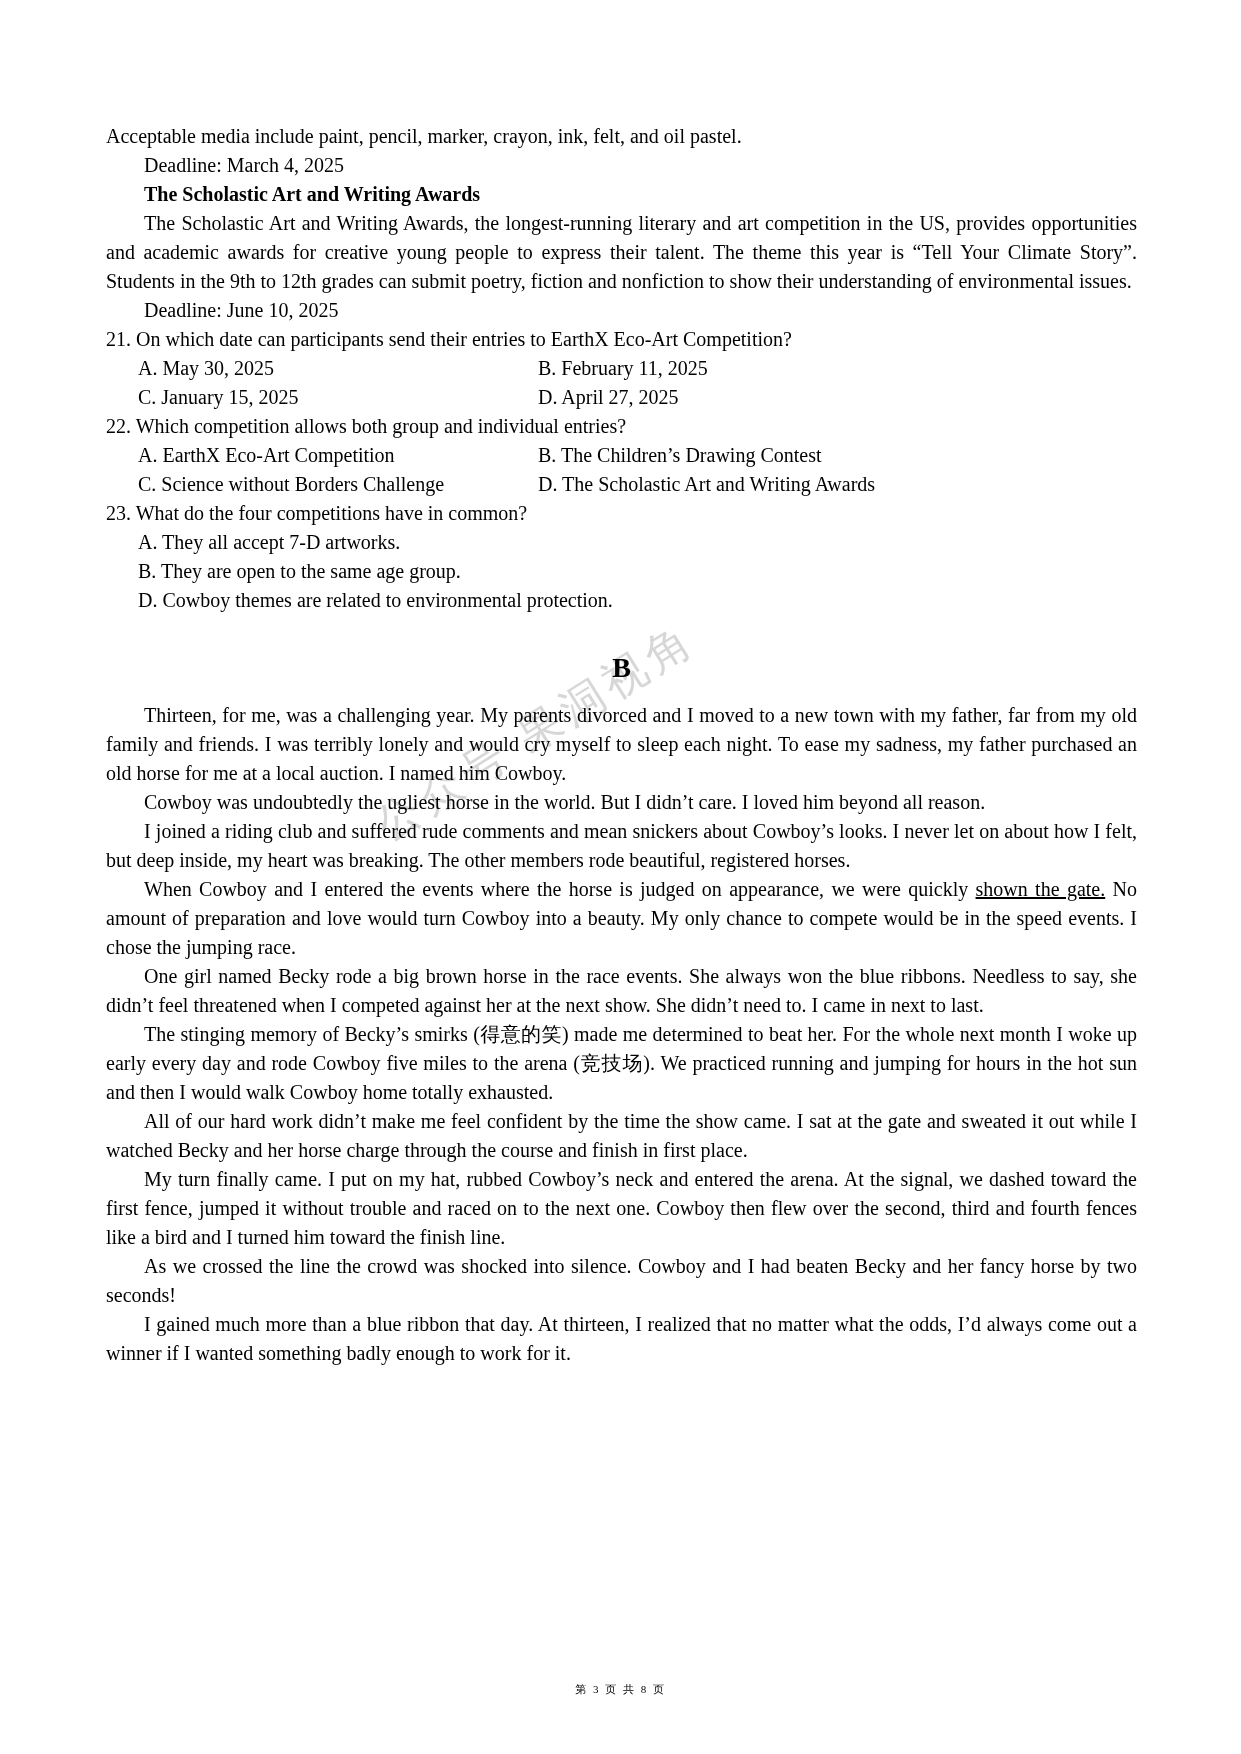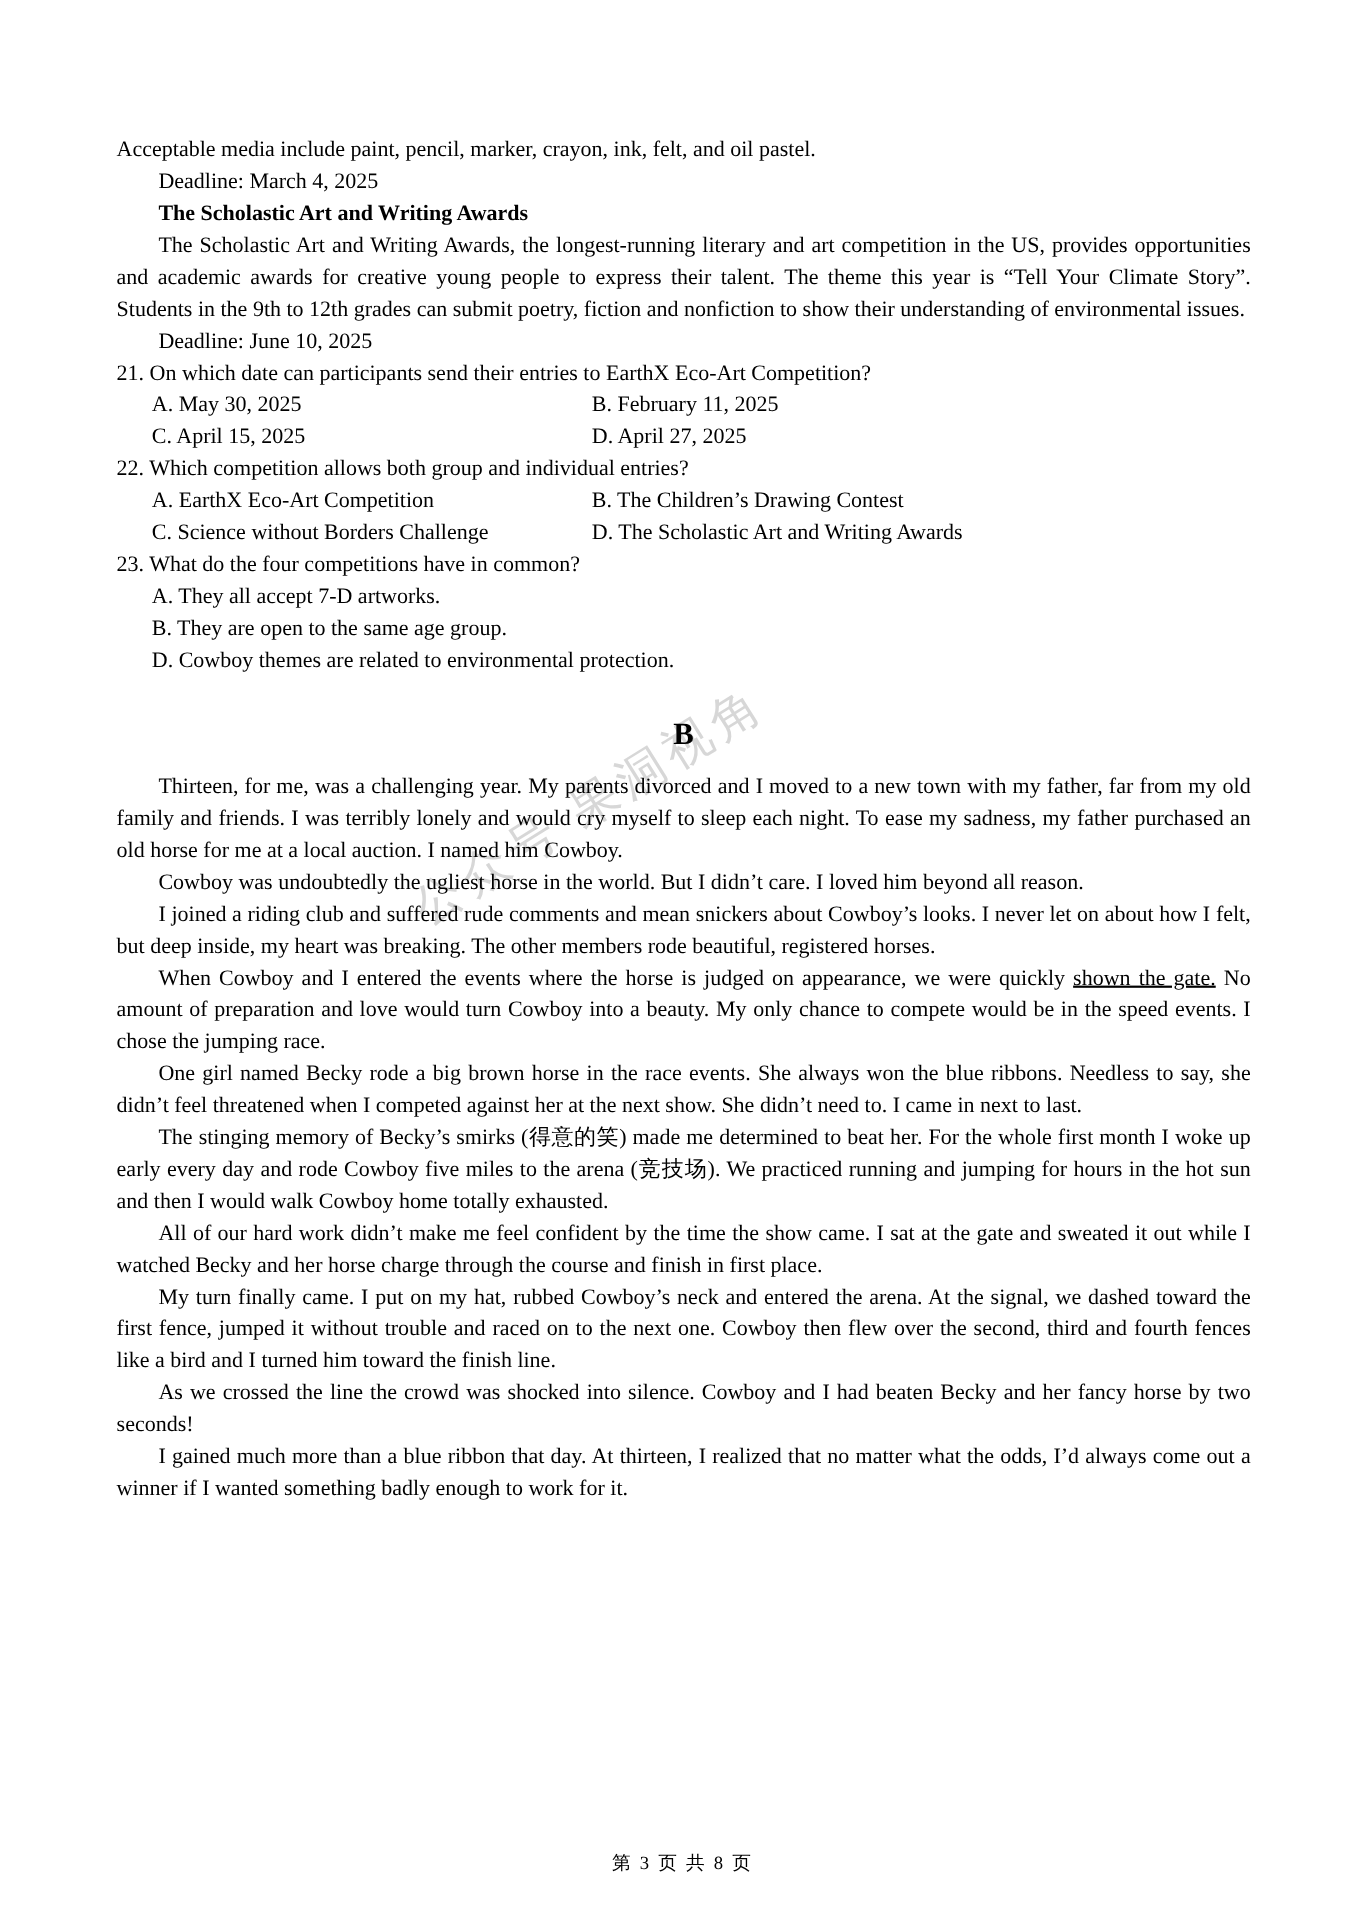--- a/index.html
+++ b/index.html
@@ -56,21 +56,21 @@
     pointer-events: none;
     font-family: "Liberation Serif", "DejaVu Serif", serif;
   }
 
   .footer {
     position: absolute;
     left: 0;
     right: 0;
     top: 1682px;
     text-align: center;
-    font-size: 17px;
+    font-size: 11px;
     letter-spacing: 2px;
     font-family: "Liberation Serif", "DejaVu Serif", serif;
   }
 </style>
 </head>
 <body>
 
 <div class="page">
 
   <div class="watermark">公众号  果洞视角</div>
@@ -83,21 +83,21 @@
     <p class="indent justify">The Scholastic Art and Writing Awards, the longest-running literary and art competition in the US, provides opportunities and academic awards for creative young people to express their talent. The theme this year is “Tell Your Climate Story”. Students in the 9th to 12th grades can submit poetry, fiction and nonfiction to show their understanding of environmental issues.</p>
     <p class="indent">Deadline: June 10, 2025</p>
 
     <div class="question">
       <p>21. On which date can participants send their entries to EarthX Eco-Art Competition?</p>
       <div class="opt-row">
         <span class="opt-col1">A. May 30, 2025</span>
         <span>B. February 11, 2025</span>
       </div>
       <div class="opt-row">
-        <span class="opt-col1">C. April 15, 2025</span>
+        <span class="opt-col1">C. January 15, 2025</span>
         <span>D. April 27, 2025</span>
       </div>
     </div>
 
     <div class="question">
       <p>22. Which competition allows both group and individual entries?</p>
       <div class="opt-row">
         <span class="opt-col1">A. EarthX Eco-Art Competition</span>
         <span>B. The Children’s Drawing Contest</span>
       </div>
@@ -114,21 +114,21 @@
       <p class="opt-stacked">D. Cowboy themes are related to environmental protection.</p>
     </div>
 
     <h2 class="section-heading">B</h2>
 
     <p class="indent justify">Thirteen, for me, was a challenging year. My parents divorced and I moved to a new town with my father, far from my old family and friends. I was terribly lonely and would cry myself to sleep each night. To ease my sadness, my father purchased an old horse for me at a local auction. I named him Cowboy.</p>
     <p class="indent justify">Cowboy was undoubtedly the ugliest horse in the world. But I didn’t care. I loved him beyond all reason.</p>
     <p class="indent justify">I joined a riding club and suffered rude comments and mean snickers about Cowboy’s looks. I never let on about how I felt, but deep inside, my heart was breaking. The other members rode beautiful, registered horses.</p>
     <p class="indent justify"><span>When Cowboy and I entered the events where the horse is judged on appearance, we were quickly </span><span class="underline">shown the gate.</span><span> No amount of preparation and love would turn Cowboy into a beauty. My only chance to compete would be in the speed events. I chose the jumping race.</span></p>
     <p class="indent justify">One girl named Becky rode a big brown horse in the race events. She always won the blue ribbons. Needless to say, she didn’t feel threatened when I competed against her at the next show. She didn’t need to. I came in next to last.</p>
-    <p class="indent justify">The stinging memory of Becky’s smirks (得意的笑) made me determined to beat her. For the whole first month I woke up early every day and rode Cowboy five miles to the arena (竞技场). We practiced running and jumping for hours in the hot sun and then I would walk Cowboy home totally exhausted.</p>
+    <p class="indent justify">The stinging memory of Becky’s smirks (得意的笑) made me determined to beat her. For the whole next month I woke up early every day and rode Cowboy five miles to the arena (竞技场). We practiced running and jumping for hours in the hot sun and then I would walk Cowboy home totally exhausted.</p>
     <p class="indent justify">All of our hard work didn’t make me feel confident by the time the show came. I sat at the gate and sweated it out while I watched Becky and her horse charge through the course and finish in first place.</p>
     <p class="indent justify">My turn finally came. I put on my hat, rubbed Cowboy’s neck and entered the arena. At the signal, we dashed toward the first fence, jumped it without trouble and raced on to the next one. Cowboy then flew over the second, third and fourth fences like a bird and I turned him toward the finish line.</p>
     <p class="indent justify">As we crossed the line the crowd was shocked into silence. Cowboy and I had beaten Becky and her fancy horse by two seconds!</p>
     <p class="indent justify">I gained much more than a blue ribbon that day. At thirteen, I realized that no matter what the odds, I’d always come out a winner if I wanted something badly enough to work for it.</p>
 
   </div>
 
   <div class="footer">第 3 页 共 8 页</div>
 
 </div>

